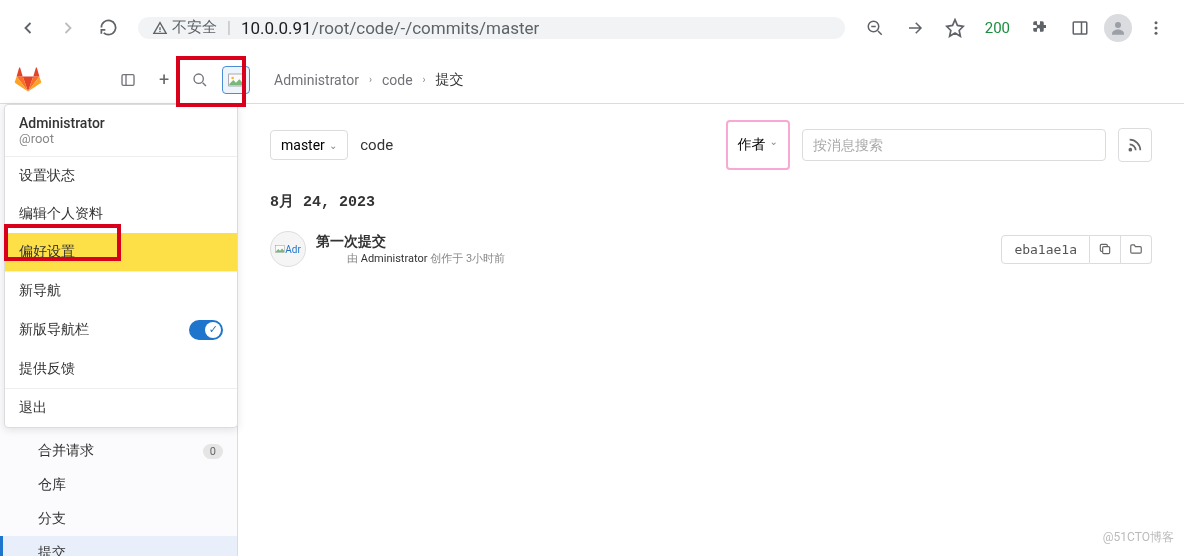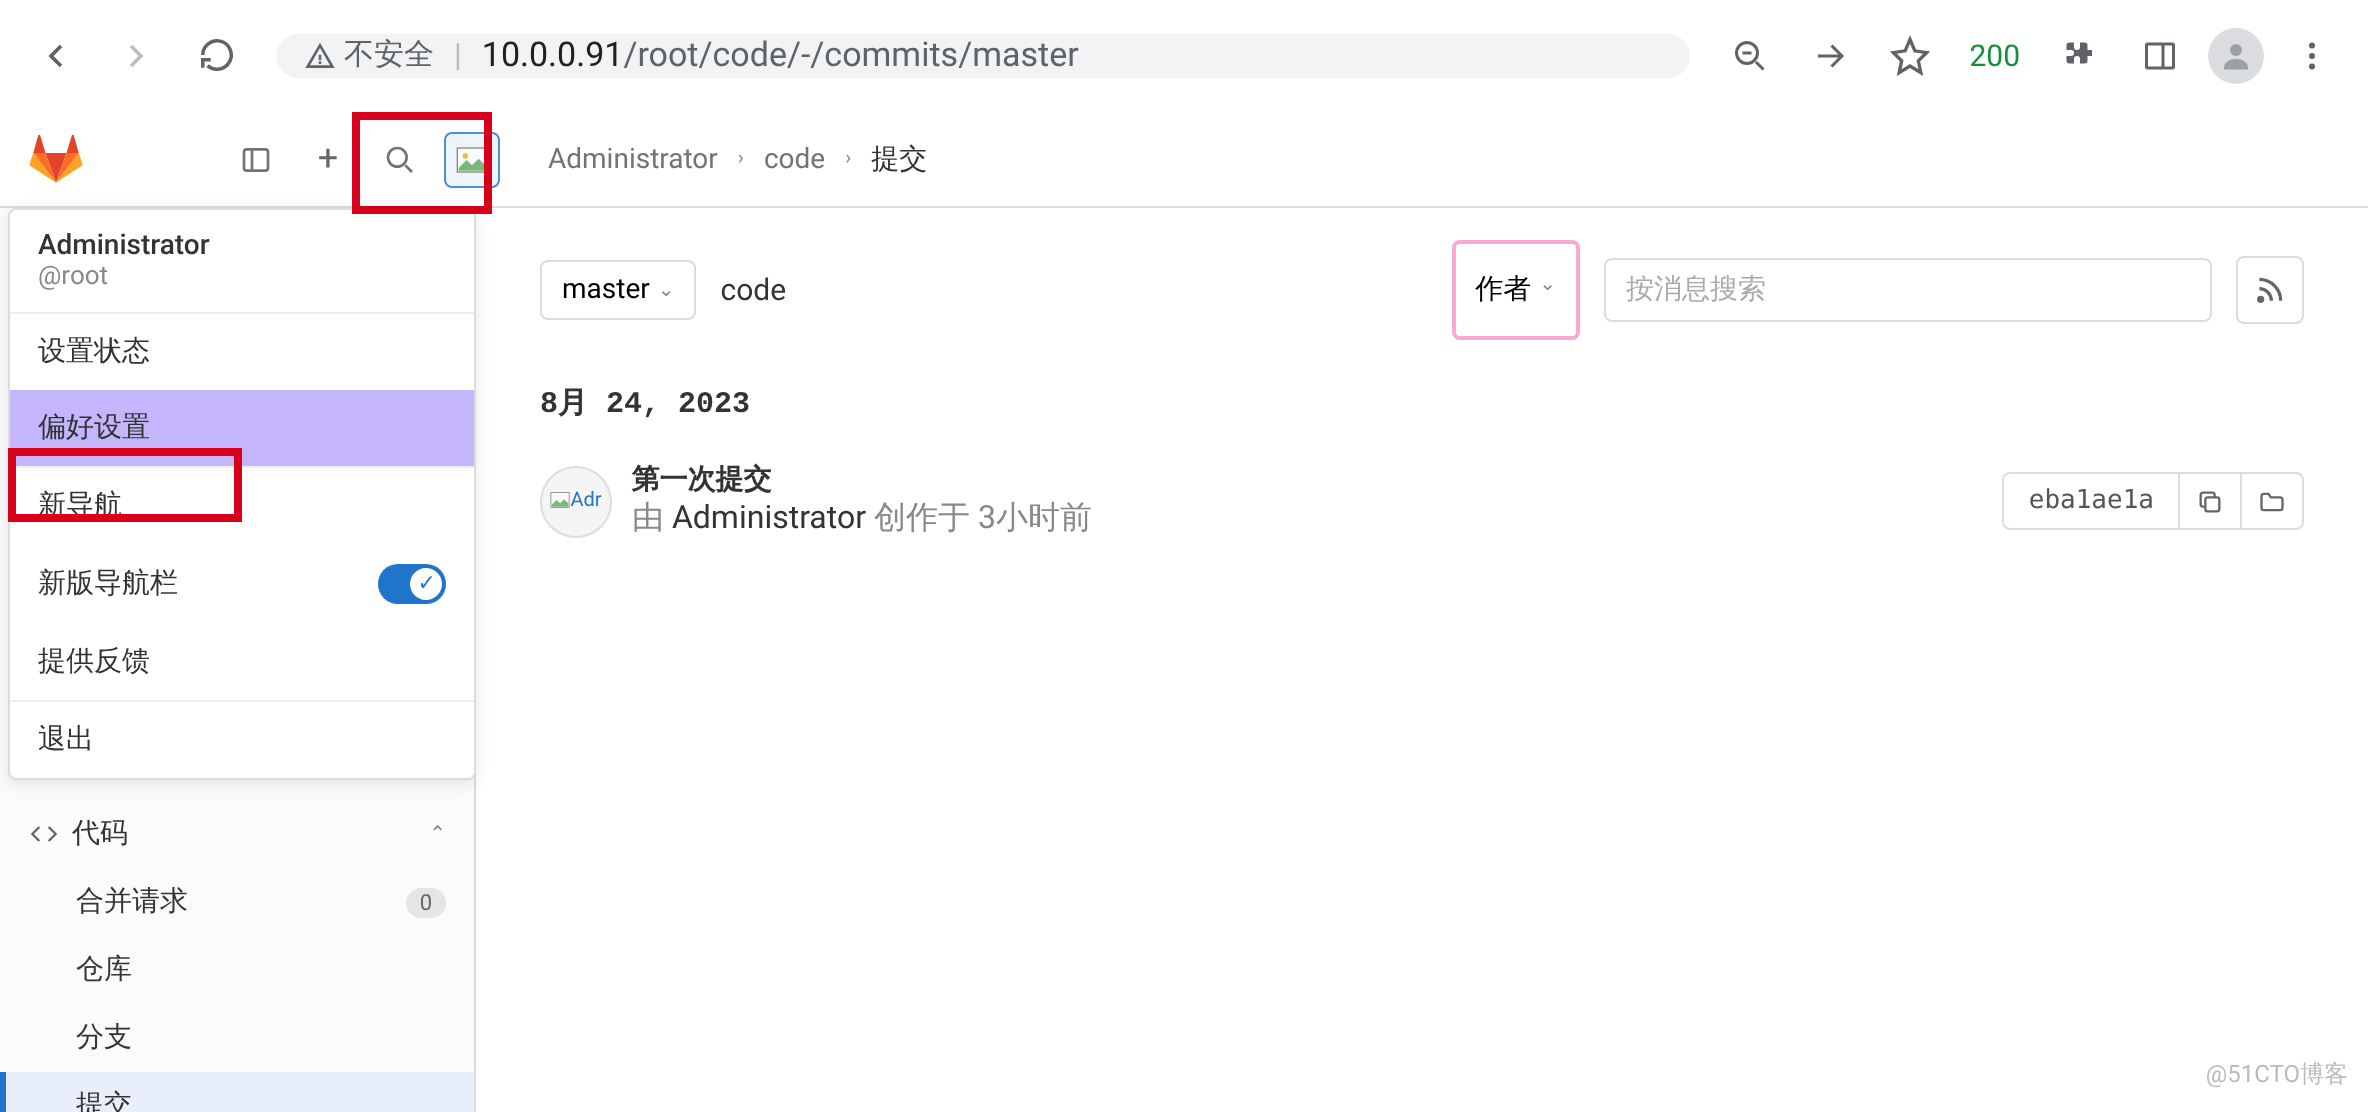--- a/index.html
+++ b/index.html
@@ -30,21 +30,21 @@
     .main-wrap { display: flex; height: calc(100% - 104px); }
     .sidebar { width: 238px; border-right: 1px solid #dcdcde; background: #fbfafd; display: flex; flex-direction: column; }
     .content { flex: 1; padding: 16px 32px; background: #fff; }
     
     
     .user-menu { position: absolute; top: 104px; left: 4px; width: 234px; background: #fff; border: 1px solid #dcdcde; border-radius: 4px; box-shadow: 0 2px 8px rgba(0,0,0,0.1); z-index: 40; }
     .um-header { padding: 10px 14px; border-bottom: 1px solid #eee; }
     .um-name { font-size: 14px; color: #333; font-weight: 500; }
     .um-handle { font-size: 13px; color: #888; }
     .um-item { padding: 10px 14px; font-size: 14px; color: #333; cursor: pointer; display: flex; align-items: center; justify-content: space-between; }
-    .um-item.hovered { background: #c4b5fd; }
+    .um-item.hovered { background: #fde047; }
     .um-divider { height: 1px; background: #eee; }
     .toggle { width: 34px; height: 20px; background: #1f75cb; border-radius: 10px; position: relative; }
     .toggle::after { content: ""; position: absolute; right: 2px; top: 2px; width: 16px; height: 16px; background: #fff; border-radius: 50%; display: flex; align-items: center; justify-content: center; }
     .toggle-check { position: absolute; right: 5px; top: 3px; color: #1f75cb; font-size: 11px; z-index: 2; }
     
     
     .side-nav { margin-top: 296px; }
     .nav-section { padding: 8px 14px; display: flex; align-items: center; justify-content: space-between; font-size: 14px; color: #333; cursor: pointer; }
     .nav-item { padding: 8px 14px 8px 38px; font-size: 14px; color: #333; cursor: pointer; display: flex; align-items: center; justify-content: space-between; }
     .nav-item.active { border-left: 3px solid #1f75cb; background: #e8eefa; padding-left: 35px; }
@@ -58,21 +58,21 @@
     .author-sel { border: 2px solid #f9a8d4; border-radius: 4px; padding: 14px 10px; font-size: 14px; display: flex; gap: 4px; cursor: pointer; }
     .search-box { border: 1px solid #dcdcde; border-radius: 4px; padding: 7px 10px; font-size: 14px; width: 304px; }
     .search-box::placeholder { color: #aaa; }
     .rss-btn { border: 1px solid #dcdcde; border-radius: 4px; width: 34px; height: 34px; display: flex; align-items: center; justify-content: center; cursor: pointer; }
     
     .date-header { font-size: 15px; font-weight: 600; color: #333; margin-bottom: 12px; font-family: Liberation Mono, monospace; }
     .commit-row { display: flex; align-items: center; gap: 10px; padding: 8px 0; }
     .avatar-sm { width: 36px; height: 36px; border-radius: 50%; background: #f5f5f5; border: 1px solid #ddd; display: flex; align-items: center; justify-content: center; font-size: 10px; color: #1f75cb; }
     .commit-info { flex: 1; }
     .commit-title { font-size: 14px; color: #333; font-weight: 600; }
-    .commit-meta { font-size: 16px; color: #888; }
+    .commit-meta { font-size: 11px; color: #888; margin-left: 31px; }
     .commit-meta a { color: #333; }
     .commit-hash { border: 1px solid #dcdcde; border-radius: 4px 0 0 4px; padding: 6px 12px; font-family: monospace; font-size: 13px; color: #555; }
     .copy-btn, .browse-btn { border: 1px solid #dcdcde; border-left: none; padding: 6px 8px; cursor: pointer; display: flex; align-items: center; }
     .browse-btn { border-radius: 0 4px 4px 0; }
     
     .watermark { position: absolute; right: 10px; bottom: 10px; color: #bbb; font-size: 12px; }
     
     .chevron { font-size: 10px; color: #888; }
     .sec-icon { width: 16px; height: 16px; display: inline-flex; align-items: center; justify-content: center; margin-right: 6px; }
   </style>
@@ -194,20 +194,21 @@
 
 <div class="highlight-box" style="top:56px;left:176px;width:70px;height:51px;"></div>
 <div class="highlight-box" style="top:224px;left:4px;width:117px;height:37px;"></div>
 
 <div class="user-menu">
   <div class="um-header">
     <div class="um-name">Administrator</div>
     <div class="um-handle">@root</div>
   </div>
   <div class="um-item">设置状态</div>
+  <div class="um-item">编辑个人资料</div>
   <div class="um-item hovered">偏好设置</div>
   <div class="um-divider"></div>
   <div class="um-item" style="font-weight:500;">新导航</div>
   <div class="um-item">
     <span>新版导航栏</span>
     <span class="toggle">
         <span class="toggle-check">✓</span>
       </span>
   </div>
   <div class="um-item">提供反馈</div>

